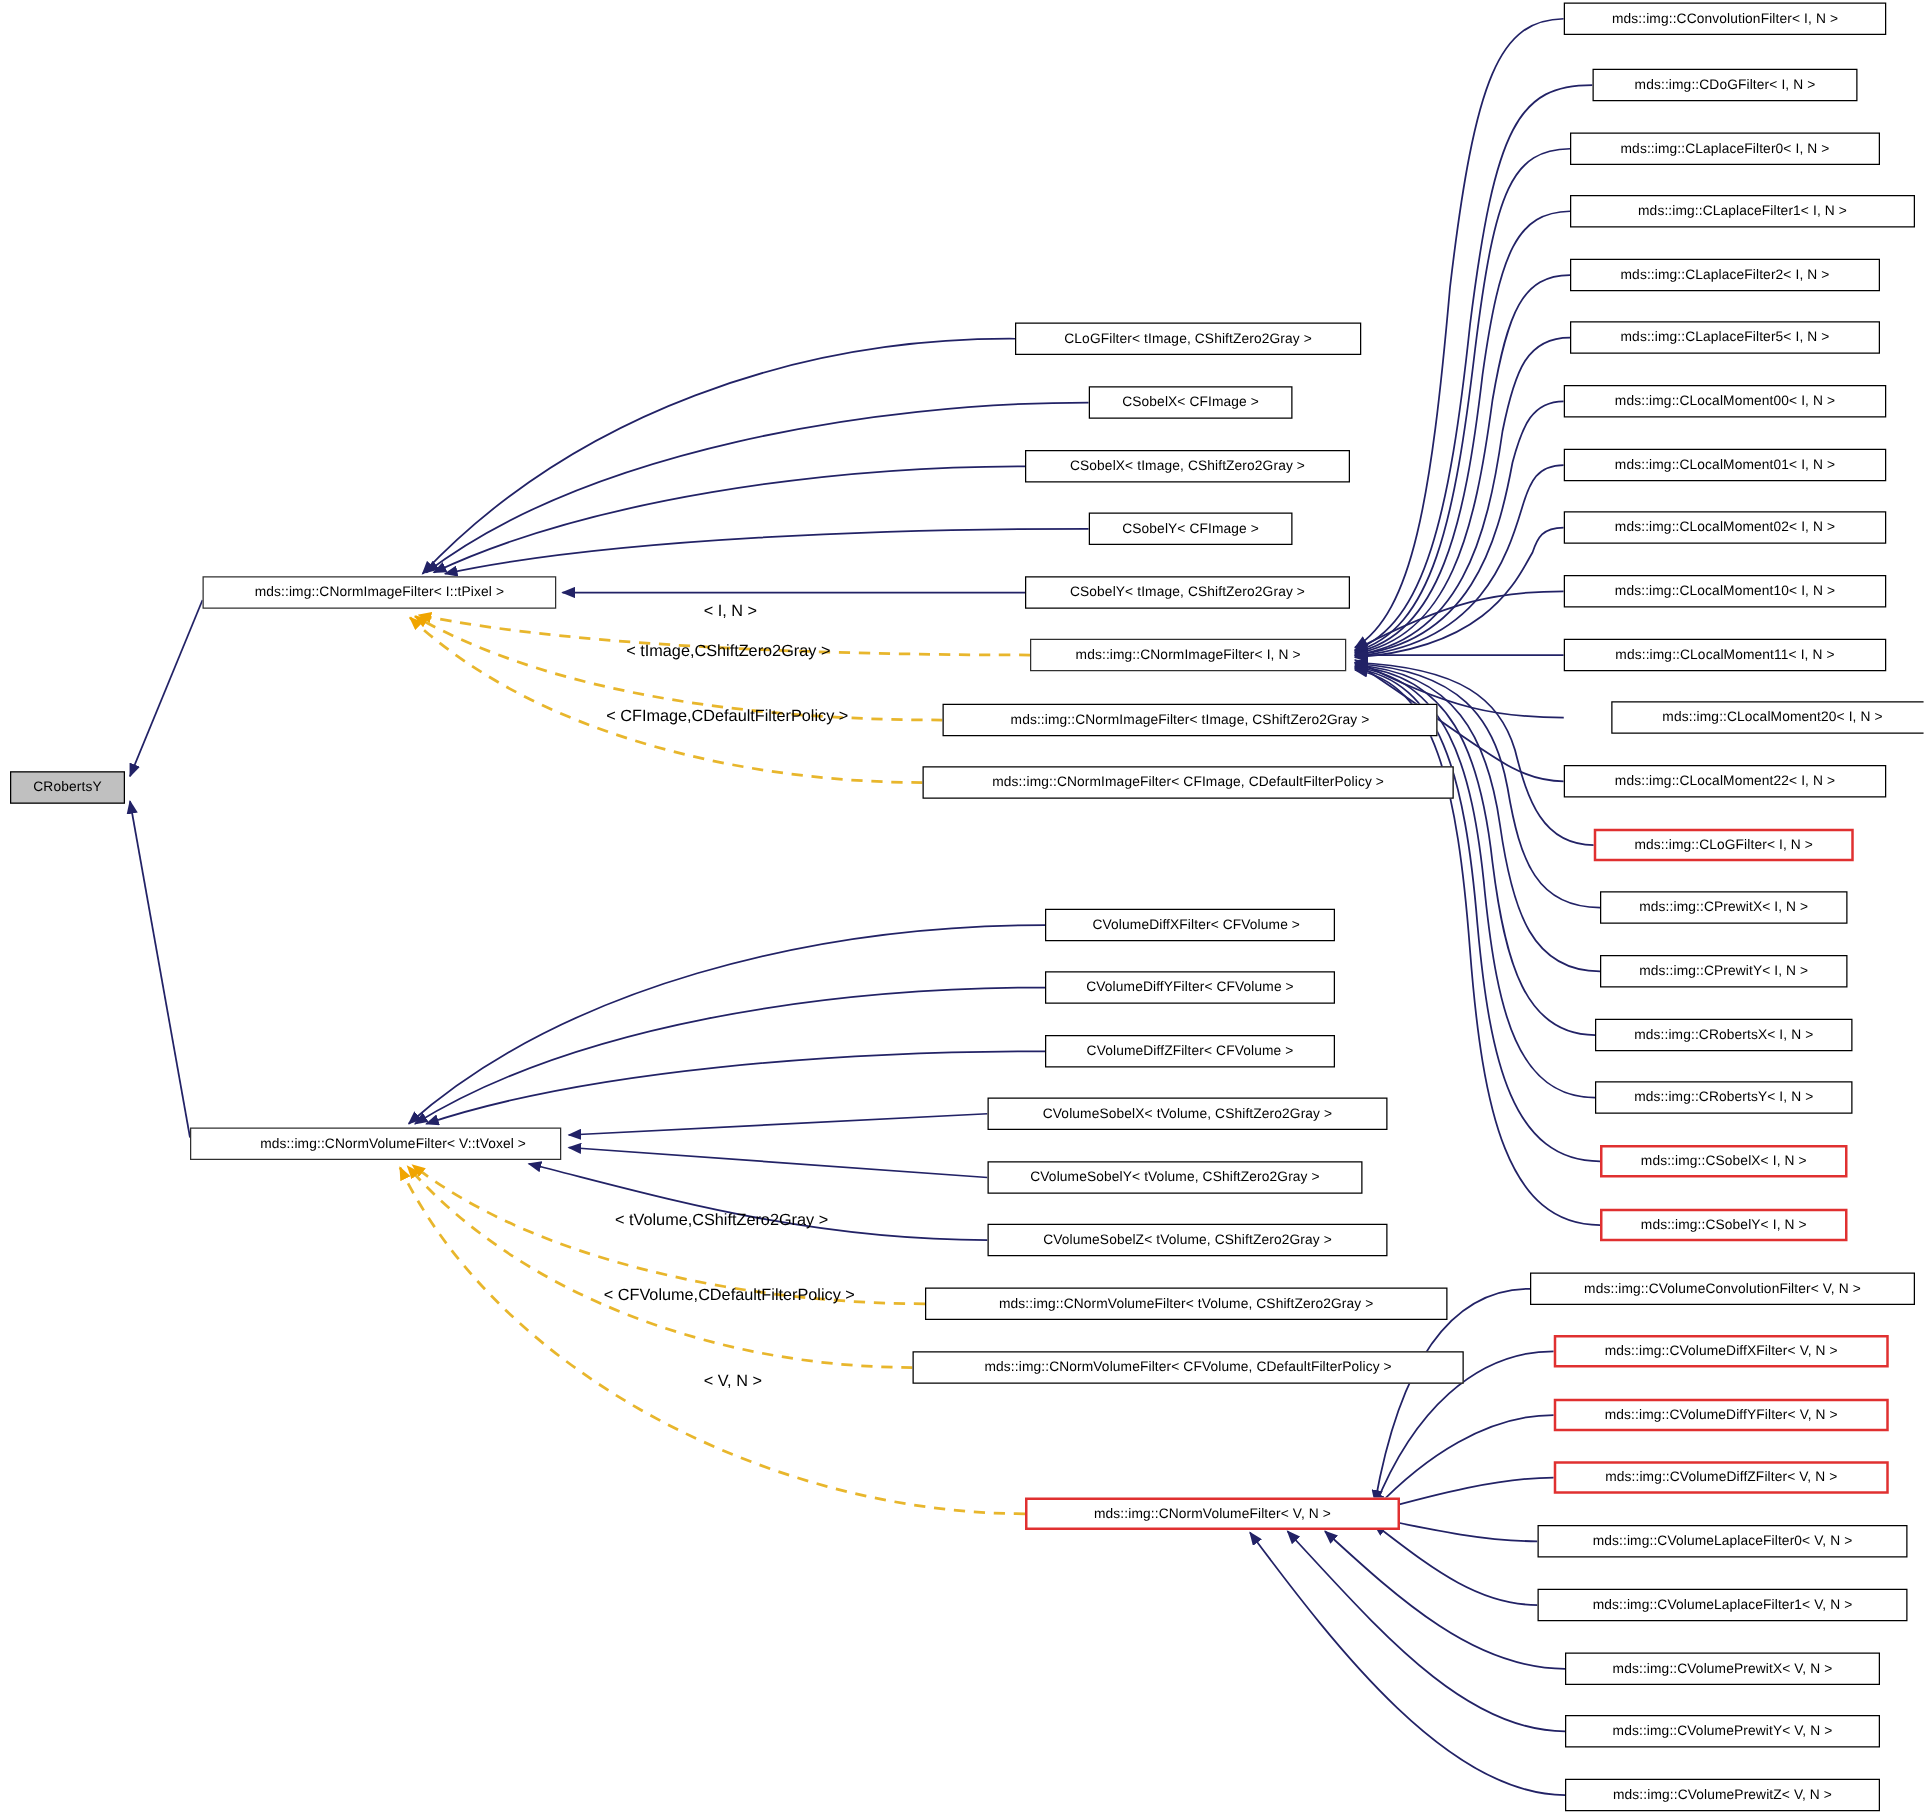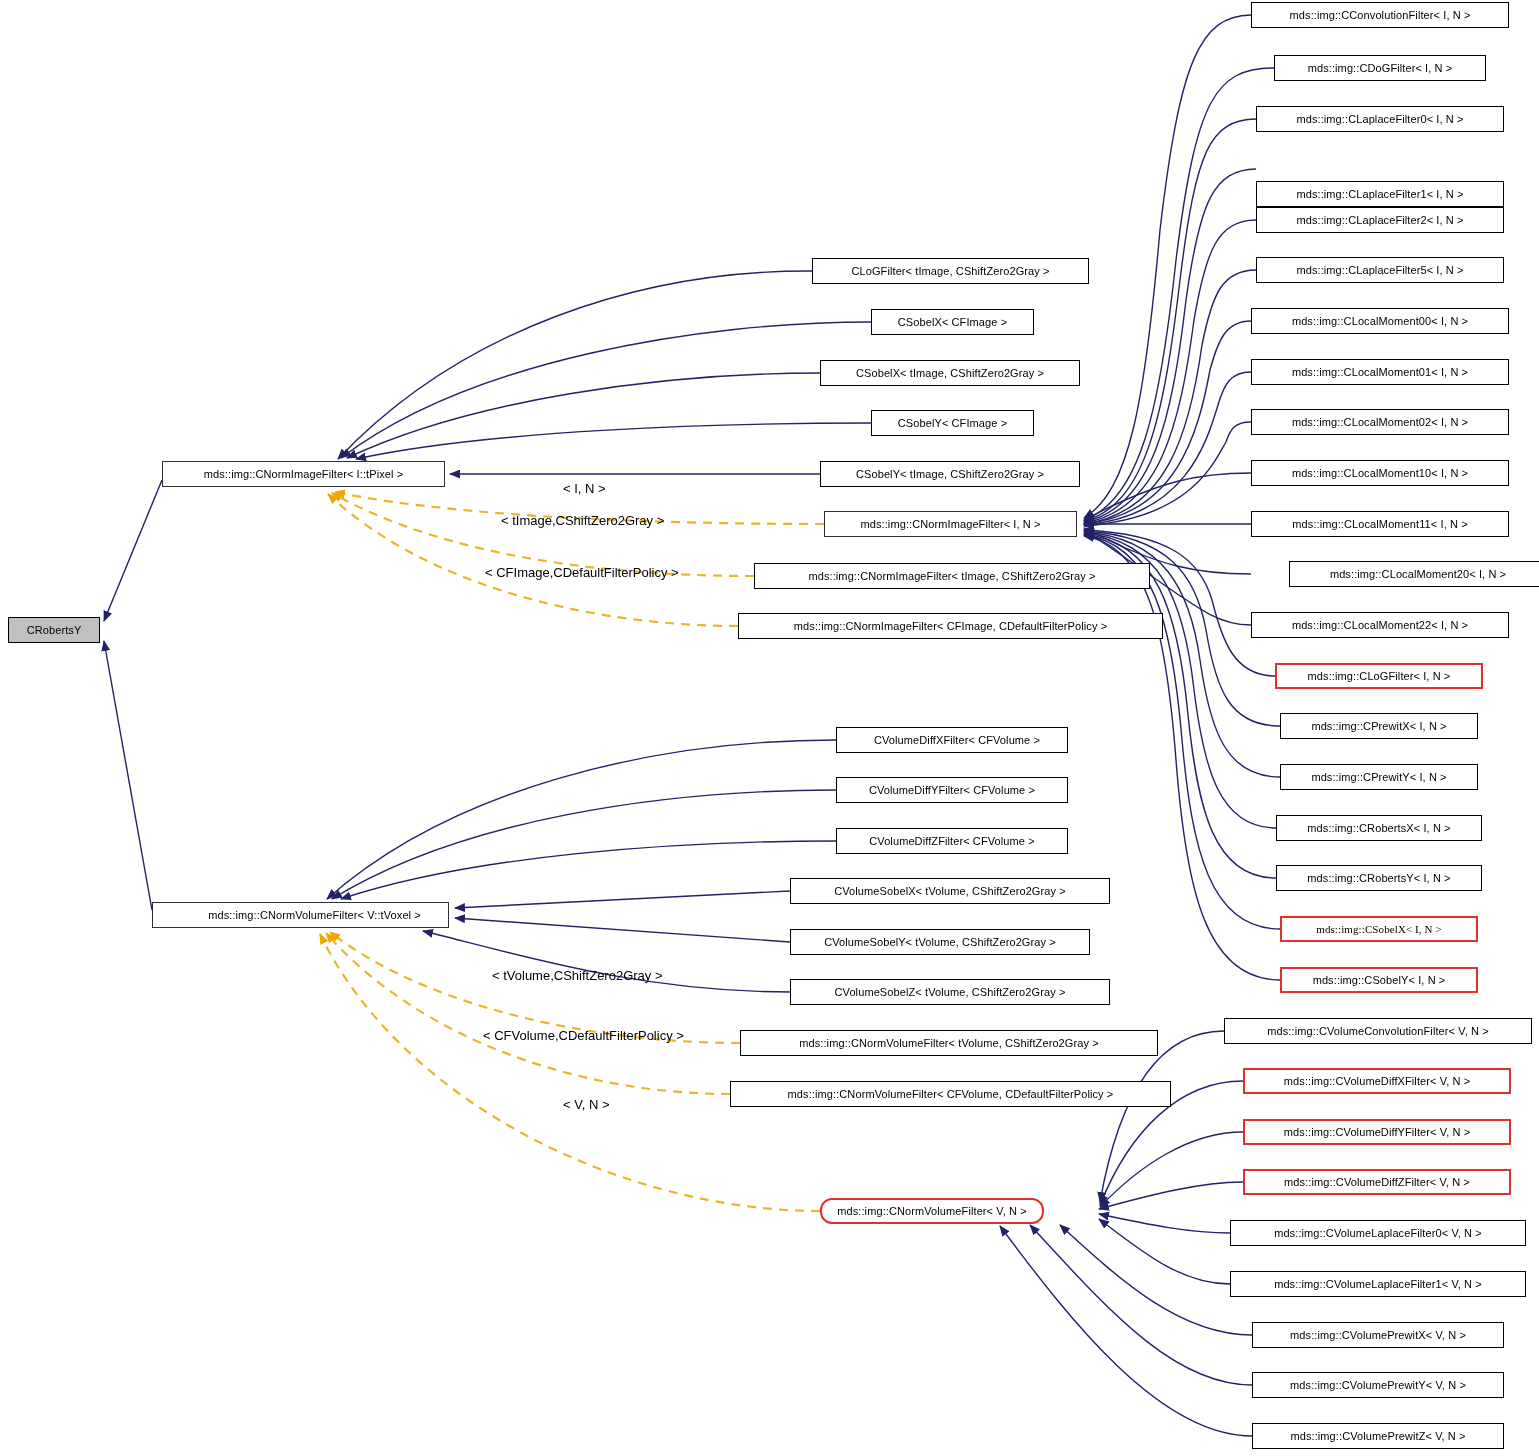--- a/index.html
+++ b/index.html
@@ -127,40 +127,40 @@
       <div class="node" style="left: 754px; top: 563px; width: 396px;">mds::img::CNormImageFilter&lt; tImage, CShiftZero2Gray &gt;</div>
       <div class="node" style="left: 738px; top: 613px; width: 425px;">mds::img::CNormImageFilter&lt; CFImage, CDefaultFilterPolicy &gt;</div>
       <div class="node" style="left: 836px; top: 727px; width: 232px; padding-left: 18px;">CVolumeDiffXFilter&lt; CFVolume &gt;</div>
       <div class="node" style="left: 836px; top: 777px; width: 232px;">CVolumeDiffYFilter&lt; CFVolume &gt;</div>
       <div class="node" style="left: 836px; top: 828px; width: 232px;">CVolumeDiffZFilter&lt; CFVolume &gt;</div>
       <div class="node" style="left: 790px; top: 878px; width: 320px;">CVolumeSobelX&lt; tVolume, CShiftZero2Gray &gt;</div>
       <div class="node" style="left: 790px; top: 929px; width: 300px;">CVolumeSobelY&lt; tVolume, CShiftZero2Gray &gt;</div>
       <div class="node" style="left: 790px; top: 979px; width: 320px;">CVolumeSobelZ&lt; tVolume, CShiftZero2Gray &gt;</div>
       <div class="node" style="left: 740px; top: 1030px; width: 418px;">mds::img::CNormVolumeFilter&lt; tVolume, CShiftZero2Gray &gt;</div>
       <div class="node" style="left: 730px; top: 1081px; width: 441px;">mds::img::CNormVolumeFilter&lt; CFVolume, CDefaultFilterPolicy &gt;</div>
-      <div class="node red" style="left: 820px; top: 1198px; width: 224px; border-radius: 12px;">mds::img::CNormVolumeFilter&lt; V, N &gt;</div>
+      <div class="node red" style="left: 820px; top: 1198px; width: 300px;">mds::img::CNormVolumeFilter&lt; V, N &gt;</div>
       <div class="node" style="left: 1251px; top: 2px; width: 258px;">mds::img::CConvolutionFilter&lt; I, N &gt;</div>
       <div class="node" style="left: 1274px; top: 55px; width: 212px;">mds::img::CDoGFilter&lt; I, N &gt;</div>
       <div class="node" style="left: 1256px; top: 106px; width: 248px;">mds::img::CLaplaceFilter0&lt; I, N &gt;</div>
-      <div class="node" style="left: 1256px; top: 156px; width: 248px; margin-top: 25px;">mds::img::CLaplaceFilter1&lt; I, N &gt;</div>
+      <div class="node" style="left: 1256px; top: 156px; width: 276px;">mds::img::CLaplaceFilter1&lt; I, N &gt;</div>
       <div class="node" style="left: 1256px; top: 207px; width: 248px;">mds::img::CLaplaceFilter2&lt; I, N &gt;</div>
       <div class="node" style="left: 1256px; top: 257px; width: 248px;">mds::img::CLaplaceFilter5&lt; I, N &gt;</div>
       <div class="node" style="left: 1251px; top: 308px; width: 258px;">mds::img::CLocalMoment00&lt; I, N &gt;</div>
       <div class="node" style="left: 1251px; top: 359px; width: 258px;">mds::img::CLocalMoment01&lt; I, N &gt;</div>
       <div class="node" style="left: 1251px; top: 409px; width: 258px;">mds::img::CLocalMoment02&lt; I, N &gt;</div>
       <div class="node" style="left: 1251px; top: 460px; width: 258px;">mds::img::CLocalMoment10&lt; I, N &gt;</div>
       <div class="node" style="left: 1251px; top: 511px; width: 258px;">mds::img::CLocalMoment11&lt; I, N &gt;</div>
       <div class="node" style="left: 1251px; top: 561px; width: 258px; margin-left: 38px;">mds::img::CLocalMoment20&lt; I, N &gt;</div>
       <div class="node" style="left: 1251px; top: 612px; width: 258px;">mds::img::CLocalMoment22&lt; I, N &gt;</div>
       <div class="node red" style="left: 1275px; top: 663px; width: 208px;">mds::img::CLoGFilter&lt; I, N &gt;</div>
       <div class="node" style="left: 1280px; top: 713px; width: 198px;">mds::img::CPrewitX&lt; I, N &gt;</div>
       <div class="node" style="left: 1280px; top: 764px; width: 198px;">mds::img::CPrewitY&lt; I, N &gt;</div>
       <div class="node" style="left: 1276px; top: 815px; width: 206px;">mds::img::CRobertsX&lt; I, N &gt;</div>
       <div class="node" style="left: 1276px; top: 865px; width: 206px;">mds::img::CRobertsY&lt; I, N &gt;</div>
-      <div class="node red" style="left: 1280px; top: 916px; width: 198px; font-family: Liberation Serif, serif;">mds::img::CSobelX&lt; I, N &gt;</div>
+      <div class="node red" style="left: 1280px; top: 916px; width: 198px;">mds::img::CSobelX&lt; I, N &gt;</div>
       <div class="node red" style="left: 1280px; top: 967px; width: 198px;">mds::img::CSobelY&lt; I, N &gt;</div>
       <div class="node" style="left: 1224px; top: 1018px; width: 308px;">mds::img::CVolumeConvolutionFilter&lt; V, N &gt;</div>
       <div class="node red" style="left: 1243px; top: 1068px; width: 268px;">mds::img::CVolumeDiffXFilter&lt; V, N &gt;</div>
       <div class="node red" style="left: 1243px; top: 1119px; width: 268px;">mds::img::CVolumeDiffYFilter&lt; V, N &gt;</div>
       <div class="node red" style="left: 1243px; top: 1169px; width: 268px;">mds::img::CVolumeDiffZFilter&lt; V, N &gt;</div>
       <div class="node" style="left: 1230px; top: 1220px; width: 296px;">mds::img::CVolumeLaplaceFilter0&lt; V, N &gt;</div>
       <div class="node" style="left: 1230px; top: 1271px; width: 296px;">mds::img::CVolumeLaplaceFilter1&lt; V, N &gt;</div>
       <div class="node" style="left: 1252px; top: 1322px; width: 252px;">mds::img::CVolumePrewitX&lt; V, N &gt;</div>
       <div class="node" style="left: 1252px; top: 1372px; width: 252px;">mds::img::CVolumePrewitY&lt; V, N &gt;</div>
       <div class="node" style="left: 1252px; top: 1423px; width: 252px;">mds::img::CVolumePrewitZ&lt; V, N &gt;</div>

